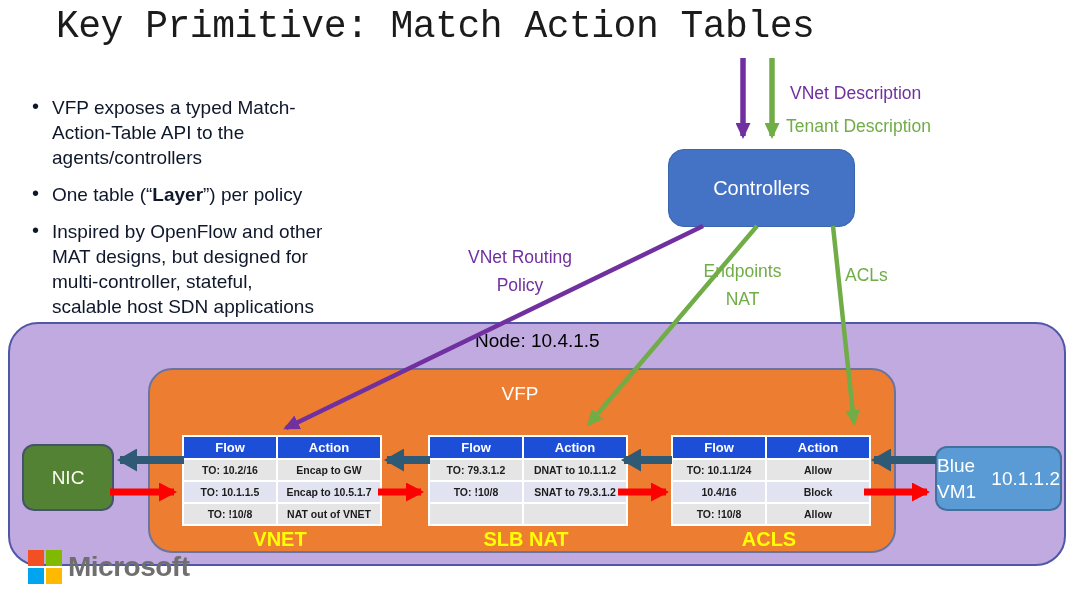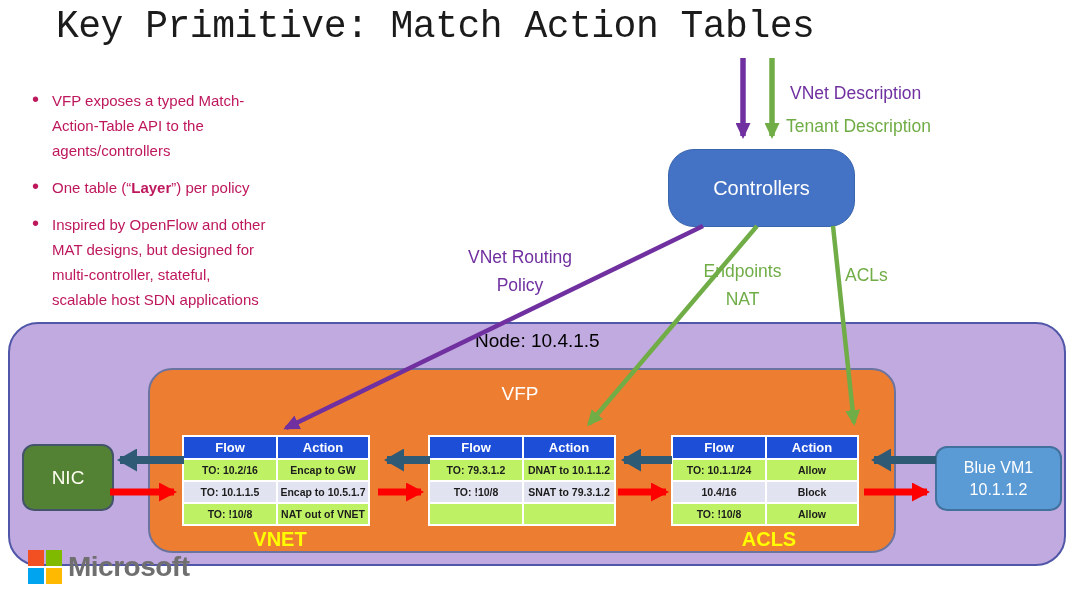--- a/index.html
+++ b/index.html
@@ -6,36 +6,36 @@
   .slide{
     position:relative; width:1080px; height:597px; background:#ffffff;
     font-family:"Liberation Sans", sans-serif; overflow:hidden;
   }
   
   .title{
     position:absolute; left:56px; top:5px; font-size:38px; font-weight:400;
     color:#1b1b1b; letter-spacing:-0.5px; white-space:nowrap;font-family:Liberation Mono, monospace;
   }
   .bullets{
-    position:absolute; left:30px; top:88px; width:470px; margin:0; padding:0;
-    list-style:none; font-size:15px; line-height:25px; color:#be185d;
+    position:absolute; left:30px; top:95px; width:470px; margin:0; padding:0;
+    list-style:none; font-size:19px; line-height:25px; color:#0f172a;
   }
   .bullets li{position:relative; padding-left:22px; margin-bottom:12px;}
   .bullets li::before{content:"•"; position:absolute; left:2px; top:-1px; font-size:20px;}
   .b-line{display:block;}
   .b-bold{font-weight:700;}
   
   .flabel{position:absolute; font-size:17.5px; line-height:28px; white-space:nowrap;text-align:right;}
   .purple-t{color:#7030A0;}
   .green-t{color:#70AD47;}
   .center-t{text-align:center; white-space:normal;}
   
   .controllers{
     position:absolute; left:668px; top:149px; width:185px; height:76px;
-    background:#4472C4; border:1px solid #3a66ae; border-radius:26px;
+    background:#4472C4; border:1px solid #3a66ae; border-radius:16px;
     display:flex; align-items:center; justify-content:center;
     color:#fff; font-size:20px; z-index:3;
   }
   .node-box{
     position:absolute; left:8px; top:322px; width:1054px; height:240px;
     background:#C1AADF; border:2px solid #5157A8; border-radius:30px; z-index:1;
   }
   .node-label{position:absolute; left:475px; top:330px; font-size:19px; color:#000; z-index:2;}
   .vfp-box{
     position:absolute; left:148px; top:368px; width:744px; height:181px;
@@ -45,36 +45,36 @@
     color:#fff; font-size:19px; z-index:3;}
   .nic-box{
     position:absolute; left:22px; top:444px; width:88px; height:63px;
     background:#548235; border:2px solid #44546A; border-radius:12px;
     display:flex; align-items:center; justify-content:center;
     color:#fdfdf0; font-size:19px; z-index:3;
   }
   .vm-box{
     position:absolute; left:935px; top:446px; width:123px; height:61px;
     background:#5B9BD5; border:2px solid #41719C; border-radius:12px;
-    display:flex; flex-direction:column; align-items:center; justify-content:center;
-    color:#fff; font-size:16px; line-height:1.35; z-index:3;
+    display:flex; flex-direction:row; align-items:center; justify-content:center;
+    color:#fff; font-size:19px; line-height:1.35; z-index:3;
   }
   
   .mat{position:absolute; top:435px; z-index:4;}
   .mat table{border-collapse:separate; border-spacing:2px; background:#fff;}
   .mat th{
     width:92px; height:21px; background:#1d4ed8; color:#fff;
     font-size:13px; font-weight:700; text-align:center; padding:0;
   }
-  .mat th.c2{width:90px;}
+  .mat th.c2{width:102px;}
   .mat td{
     height:20px; font-size:10.5px; font-weight:700; color:#1c1c1c;
     text-align:center; padding:0 2px;
   }
-  .mat tr.r-light td{background:#bef264;margin-left:6px;}
+  .mat tr.r-light td{background:#e5e5e5;margin-left:6px;}
   .mat tr.r-mid td{background:#E1E4F0;}
   .tbl-label{
     position:absolute; top:528px; width:196px; text-align:center;
     color:#FFFF00; font-size:20px; font-weight:700; z-index:4;
   }
   
   .overlay{position:absolute; left:0; top:0; z-index:6; pointer-events:none;}
   
   .ms-logo{position:absolute; left:28px; top:550px; display:flex; align-items:center; z-index:9;}
   .ms-grid{display:grid; grid-template-columns:16px 16px; grid-template-rows:16px 16px; gap:2px;}
@@ -179,20 +179,21 @@
           <td>TO: !10/8</td>
           <td>SNAT to 79.3.1.2</td>
         </tr>
         <tr class="r-light">
           <td></td>
           <td></td>
         </tr>
       </tbody>
     </table>
   </div>
+  <div class="tbl-label" style="left:428px;">SLB NAT</div>
 
   <div class="mat" style="left:671px;">
     <table>
       <thead>
         <tr>
           <th>Flow</th>
           <th class="c2">Action</th>
         </tr>
       </thead>
       <tbody>

